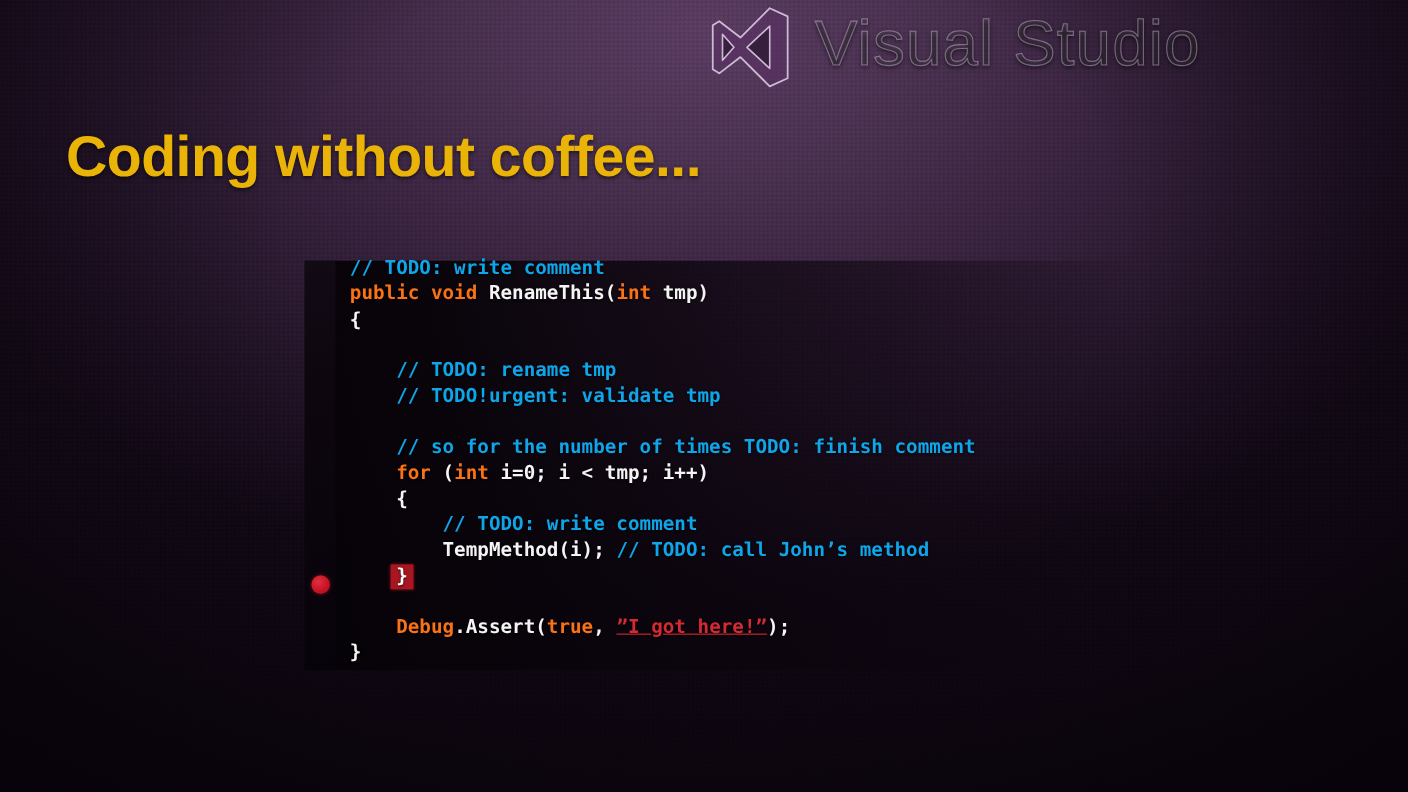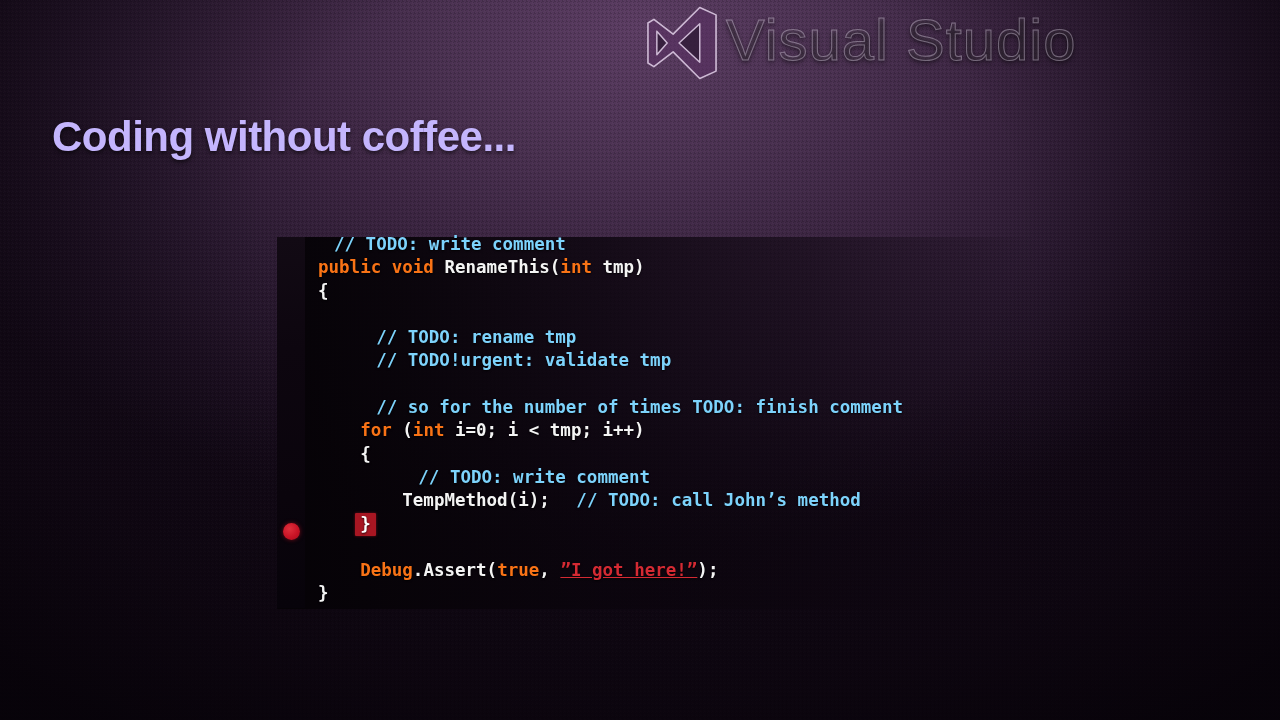--- a/index.html
+++ b/index.html
@@ -40,44 +40,44 @@
     opacity: 0.85;
   }
 
   
   #brand {
     position: absolute;
     left: 645px;
     top: 4px;
     display: flex;
     align-items: center;
-    gap: 7px;
+    gap: 22px;
   }
   #vs-logo { width: 74px; height: 78px; display: block; }
   #brand-name {
     font-size: 58px;
     font-weight: 400;
     letter-spacing: 1px;
     color: rgba(255,255,255,0.055);
     -webkit-text-stroke: 1px rgba(226,214,232,0.40);
     text-shadow: 0 2px 5px rgba(0,0,0,0.55);
     white-space: nowrap;
     line-height: 1;
     padding-bottom: 6px;
   }
 
   
   #headline {
     position: absolute;
-    left: 52px;
+    left: 60px;
     top: 113px;
-    font-size: 42px;
+    font-size: 52px;
     font-weight: bold;
     letter-spacing: -0.5px;
-    color: #c4b5fd;
+    color: #eab308;
     text-shadow: 0 2px 4px rgba(0,0,0,0.6);
     white-space: nowrap;
   }
 
   
   #editor {
     position: absolute;
     left: 277px;
     top: 233px;
     width: 790px;
@@ -118,21 +118,21 @@
     font-family: "DejaVu Sans Mono", "Liberation Mono", monospace;
     font-size: 17.5px;
     font-weight: bold;
     line-height: 23.3px;
     white-space: pre;
     color: #f2f2f2;
     text-shadow: 0 1px 2px rgba(0,0,0,0.8);
   }
   .ln { height: 23.3px; }
   .kw   { color: #f97316; }
-  .cmt  { color: #7dd3fc; margin-left: 16px; }
+  .cmt  { color: #0ea5e9; }
   .str  { color: #d42a33; text-decoration: underline; }
   .plain{ color: #f4f4f4; }
   .brace-hl {
     background: #a81622;
     color: #ffffff;
     padding: 1px 5px 2px 5px;
     margin-left: -5px;
     border-radius: 1px;
     box-shadow: 0 0 3px rgba(168,22,34,0.6);
   }

